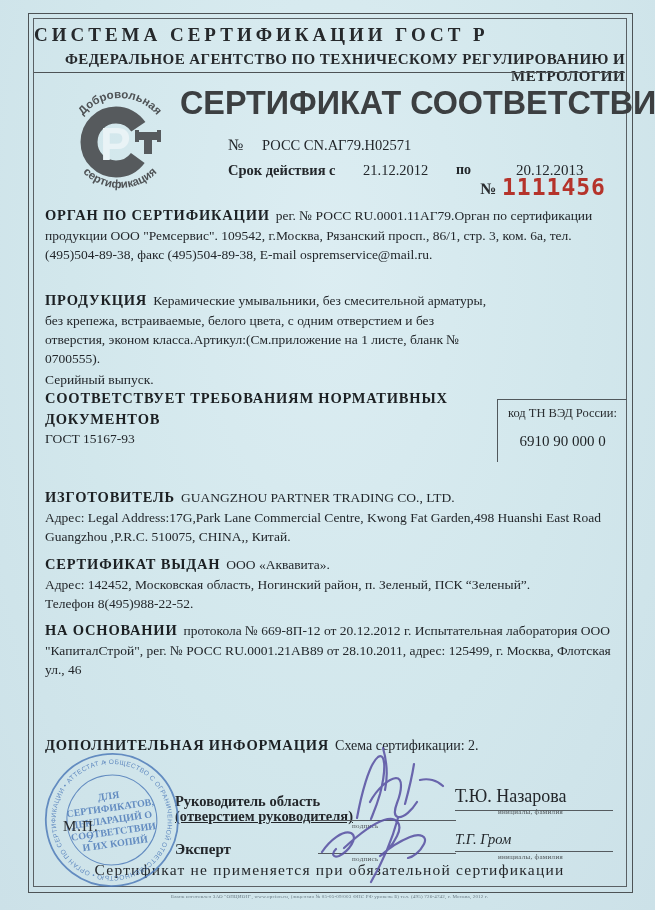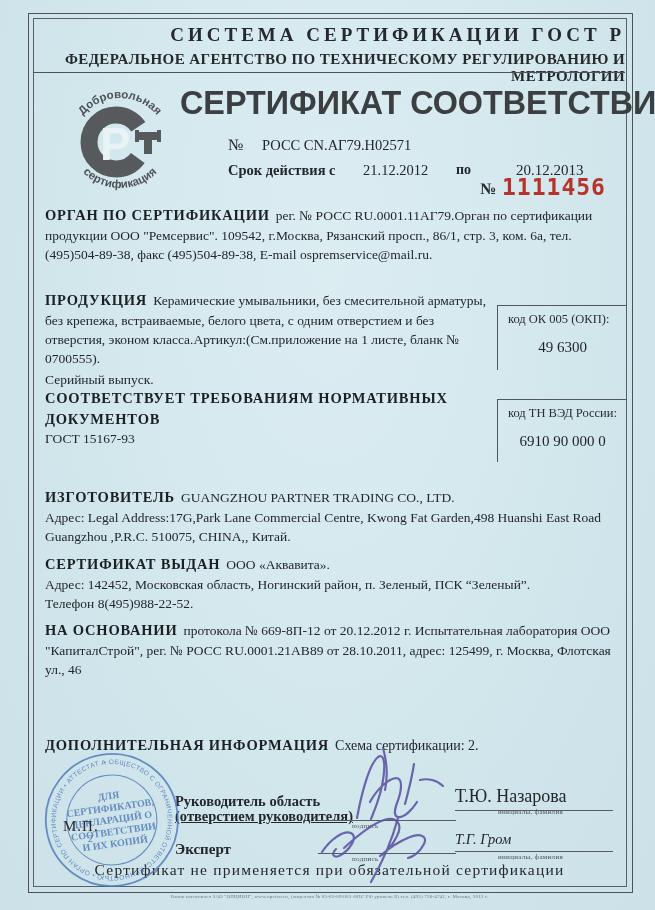--- a/index.html
+++ b/index.html
@@ -5,21 +5,21 @@
   html,body{margin:0;padding:0;}
   .page{
     position:relative;width:655px;height:910px;overflow:hidden;
     background:radial-gradient(ellipse at 50% 28%, #dcedf2 0%, #d2e7ec 55%, #cce1e8 100%);
     font-family:"Liberation Serif", serif;color:#23272b;
   }
   .abs{position:absolute;}
   .frame-outer{left:28px;top:13px;width:603px;height:878px;border:1.5px solid #4d5356;}
   .frame-inner{left:33px;top:18px;width:592px;height:867px;border:1px solid #5a6064;}
   .hdr-divider{left:34px;top:72px;width:591px;border-top:1.5px solid #4d5356;}
-  .hdr1{left:34px;top:24px;width:591px;text-align:right;font-weight:bold;font-size:19px;letter-spacing:4px;color:#26292c;}
+  .hdr1{left:34px;top:24px;width:591px;text-align:left;font-weight:bold;font-size:19px;letter-spacing:4px;color:#26292c;}
   .hdr2{left:34px;top:51px;width:591px;text-align:right;font-weight:bold;font-size:15px;letter-spacing:.4px;color:#26292c;}
   .doc-title{left:180px;top:84px;width:448px;text-align:center;font-family:"Liberation Sans",sans-serif;
     font-weight:bold;font-size:33px;color:#3c3f41;transform:scaleX(.98);transform-origin:left;white-space:nowrap;}
   .numline-label{left:228px;top:136px;font-size:16px;}
   .numline-value{left:262px;top:137px;font-size:14.5px;}
   .validity{left:228px;top:162px;font-size:14.5px;font-weight:bold;}
   .v-from{left:363px;top:162px;font-size:14.5px;}
   .v-po{left:456px;top:162px;font-size:14px;font-weight:bold;}
   .v-to{left:516px;top:162px;font-size:15px;}
   .blank-no-label{left:480px;top:180px;font-size:16px;font-weight:bold;color:#2a2d30;}
@@ -108,24 +108,20 @@
 
   <div class="abs sec organ">
     <b class="lbl">ОРГАН ПО СЕРТИФИКАЦИИ</b><span>рег. № РОСС RU.0001.11АГ79.Орган по сертификации продукции ООО "Ремсервис". 109542, г.Москва, Рязанский просп., 86/1, стр. 3, ком. 6а, тел. (495)504-89-38, факс (495)504-89-38, E-mail ospremservice@mail.ru.</span>
   </div>
 
   <div class="abs sec product">
     <b class="lbl">ПРОДУКЦИЯ</b><span>Керамические умывальники, без смесительной арматуры, без крепежа, встраиваемые, белого цвета, с одним отверстием и без отверстия, эконом класса.Артикул:(См.приложение на 1 листе, бланк № 0700555).</span>
     <div class="line2">Серийный выпуск.</div>
   </div>
 
-  <div class="abs codebox okp">
-    <div class="cb-label">код ОК 005 (ОКП):</div>
-    <div class="cb-value">49 6300</div>
-  </div>
 
   <div class="abs sec conforms">
     <b class="lbl">СООТВЕТСТВУЕТ ТРЕБОВАНИЯМ НОРМАТИВНЫХ ДОКУМЕНТОВ</b>
     <div>ГОСТ 15167-93</div>
   </div>
 
   <div class="abs codebox tnved">
     <div class="cb-label">код ТН ВЭД России:</div>
     <div class="cb-value">6910 90 000 0</div>
   </div>

